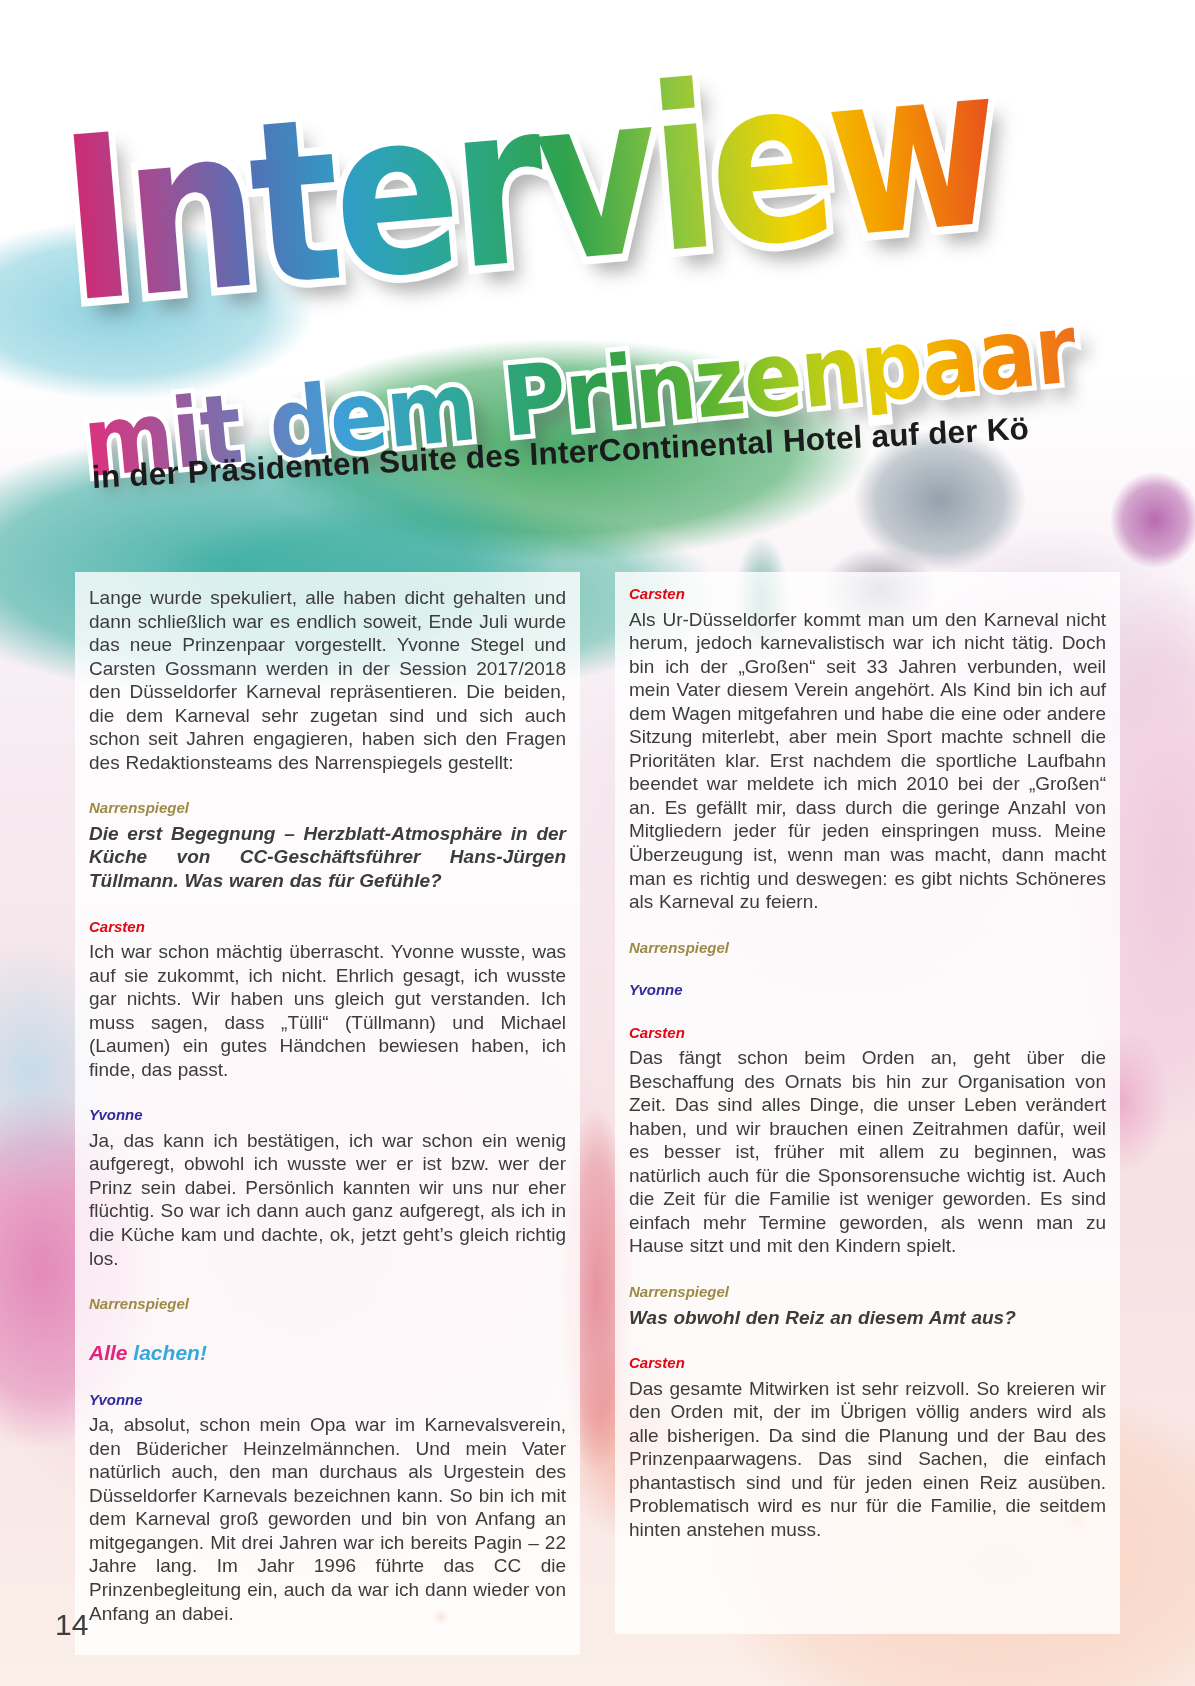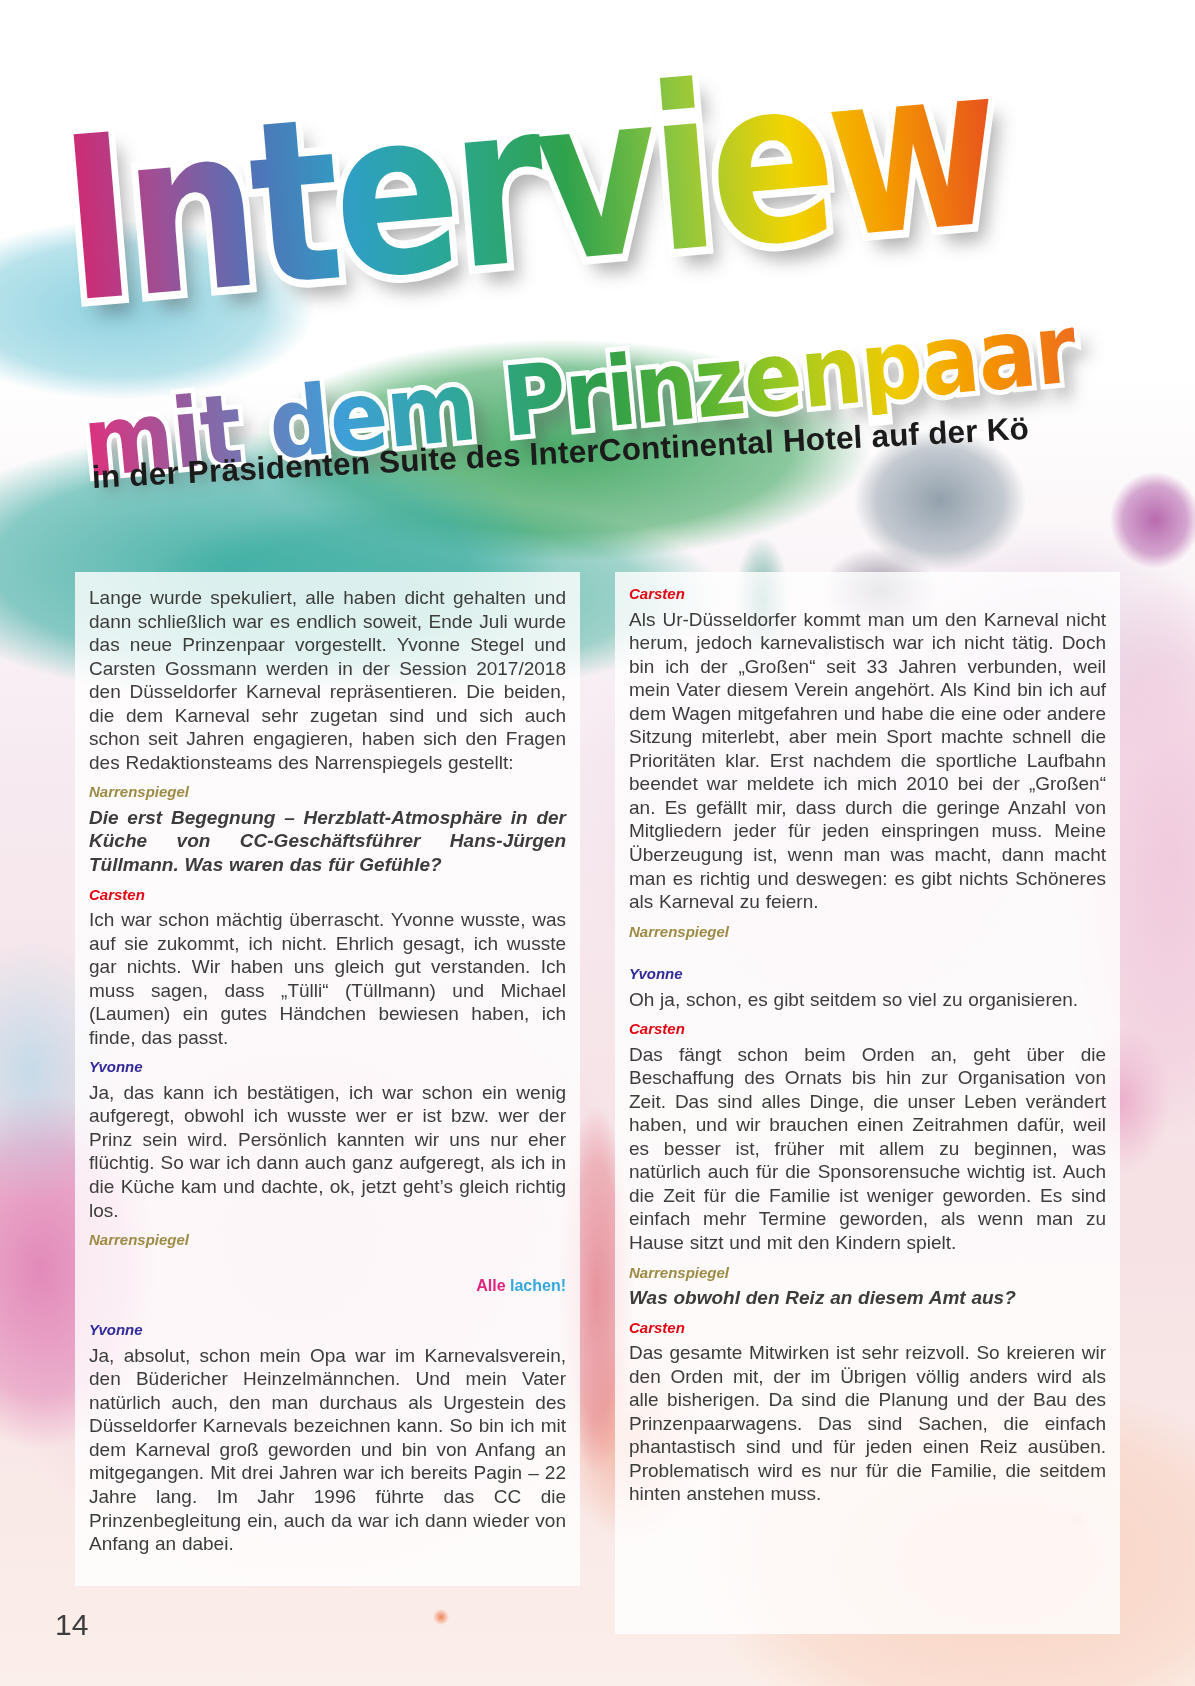--- a/index.html
+++ b/index.html
@@ -63,24 +63,24 @@
   .col-right{min-height:1062px;}
 
   .body{margin:0;font-size:19px;line-height:1.24;color:#3c3c3b;text-align:justify;
         hyphens:auto;-webkit-hyphens:auto;word-spacing:0.5px;}
   .body.q{font-weight:bold;font-style:italic;}
   .sp{margin:26px 0 5px 0;font-size:15px;font-weight:bold;font-style:italic;line-height:1.1;}
   .sp.first{margin-top:0;}
   .sp.olive{color:#9d8b46;}
   .sp.red{color:#e30613;}
   .sp.blue{color:#312b9b;}
-  .exclaim{margin:28px 0 0 0;font-size:16px;font-weight:bold;line-height:1.1;text-align:right;}
+  .exclaim{margin:28px 0 0 0;font-size:21px;font-weight:bold;font-style:italic;line-height:1.1;}
   .exclaim .pink{color:#e0257e;}
   .exclaim .cyan{color:#35a8dc;}
-  .body + .sp{margin-top:10px;font-style:italic;}
+  .body + .sp{margin-top:26px;font-style:italic;}
   .exclaim + .sp{margin-top:28px;}
 
   .page-number{position:absolute;left:55px;top:1608px;z-index:4;font-size:30px;color:#3d3d3d;}
 </style>
 </head>
 <body>
 
 <div class="page">
 
   <div class="watercolor"></div>
@@ -102,38 +102,37 @@
     <section class="col col-left">
       <p class="body">Lange wurde spekuliert, alle haben dicht gehalten und dann schließlich war es endlich soweit, Ende Juli wurde das neue Prinzenpaar vorgestellt. Yvonne Stegel und Carsten Gossmann werden in der Session 2017/2018 den Düsseldorfer Karneval repräsentieren. Die beiden, die dem Karneval sehr zugetan sind und sich auch schon seit Jahren engagieren, haben sich den Fragen des Redaktionsteams des Narrenspiegels gestellt:</p>
 
       <h4 class="sp olive">Narrenspiegel</h4>
       <p class="body q">Die erst Begegnung – Herzblatt-Atmosphäre in der Küche von CC-Geschäftsführer Hans-Jürgen Tüllmann. Was waren das für Gefühle?</p>
 
       <h4 class="sp red">Carsten</h4>
       <p class="body">Ich war schon mächtig überrascht. Yvonne wusste, was auf sie zukommt, ich nicht. Ehrlich gesagt, ich wusste gar nichts. Wir haben uns gleich gut verstanden. Ich muss sagen, dass „Tülli“ (Tüllmann) und Michael (Laumen) ein gutes Händchen bewiesen haben, ich finde, das passt.</p>
 
       <h4 class="sp blue">Yvonne</h4>
-      <p class="body">Ja, das kann ich bestätigen, ich war schon ein wenig aufgeregt, obwohl ich wusste wer er ist bzw. wer der Prinz sein wird. Persönlich kannten wir uns nur eher flüchtig. So war ich dann auch ganz aufgeregt, als ich in die Küche kam und dachte, ok, jetzt geht’s gleich richtig los.</p>
+      <p class="body">Ja, das kann ich bestätigen, ich war schon ein wenig aufgeregt, obwohl ich wusste wer er ist bzw. wer der Prinz sein dabei. Persönlich kannten wir uns nur eher flüchtig. So war ich dann auch ganz aufgeregt, als ich in die Küche kam und dachte, ok, jetzt geht’s gleich richtig los.</p>
 
       <h4 class="sp olive">Narrenspiegel</h4>
 
       <p class="exclaim"><span class="pink">Alle</span> <span class="cyan">lachen!</span></p>
 
       <h4 class="sp blue">Yvonne</h4>
       <p class="body">Ja, absolut, schon mein Opa war im Karnevalsverein, den Büdericher Heinzelmännchen. Und mein Vater natürlich auch, den man durchaus als Urgestein des Düsseldorfer Karnevals bezeichnen kann. So bin ich mit dem Karneval groß geworden und bin von Anfang an mitgegangen. Mit drei Jahren war ich bereits Pagin – 22 Jahre lang. Im Jahr 1996 führte das CC die Prinzenbegleitung ein, auch da war ich dann wieder von Anfang an dabei.</p>
     </section>
 
     <section class="col col-right">
       <h4 class="sp red first">Carsten</h4>
       <p class="body">Als Ur-Düsseldorfer kommt man um den Karneval nicht herum, jedoch karnevalistisch war ich nicht tätig. Doch bin ich der „Großen“ seit 33 Jahren verbunden, weil mein Vater diesem Verein angehört. Als Kind bin ich auf dem Wagen mitgefahren und habe die eine oder andere Sitzung miterlebt, aber mein Sport machte schnell die Prioritäten klar. Erst nachdem die sportliche Laufbahn beendet war meldete ich mich 2010 bei der „Großen“ an.  Es gefällt mir, dass durch die geringe Anzahl von Mitgliedern jeder für jeden einspringen muss. Meine Überzeugung ist, wenn man was macht, dann macht man es richtig und deswegen: es gibt nichts Schöneres als Karneval zu feiern.</p>
 
       <h4 class="sp olive">Narrenspiegel</h4>
 
       <h4 class="sp blue">Yvonne</h4>
-      <p class="body">Oh ja, schon, es gibt seitdem so viel zu organisieren.</p>
 
       <h4 class="sp red">Carsten</h4>
       <p class="body">Das fängt schon beim Orden an, geht über die Beschaffung des Ornats bis hin zur Organisation von Zeit. Das sind alles Dinge, die unser Leben verändert haben, und wir brauchen einen Zeitrahmen dafür, weil es besser ist, früher mit allem zu beginnen, was natürlich auch für die Sponsorensuche wichtig ist. Auch die Zeit für die Familie ist weniger geworden. Es sind einfach mehr Termine geworden, als wenn man zu Hause sitzt und mit den Kindern spielt.</p>
 
       <h4 class="sp olive">Narrenspiegel</h4>
       <p class="body q">Was obwohl den Reiz an diesem Amt aus?</p>
 
       <h4 class="sp red">Carsten</h4>
       <p class="body">Das gesamte Mitwirken ist sehr reizvoll. So kreieren wir den Orden mit, der im Übrigen völlig anders wird als alle bisherigen. Da sind die Planung und der Bau des Prinzenpaarwagens. Das sind Sachen, die einfach phantastisch sind und für jeden einen Reiz ausüben. Problematisch wird es nur für die Familie, die seitdem hinten anstehen muss.</p>
     </section>

